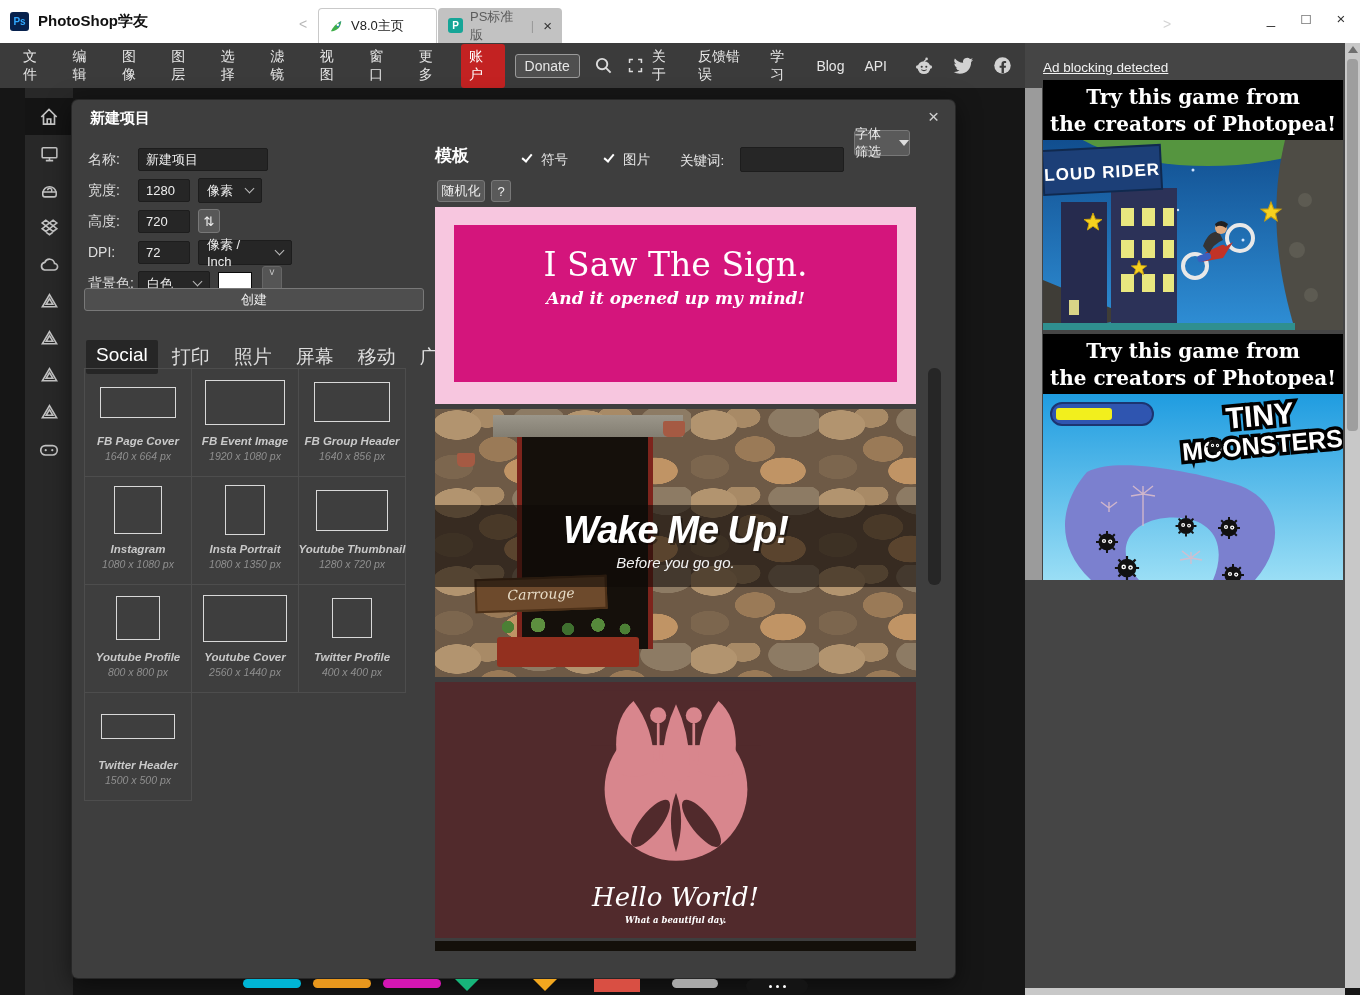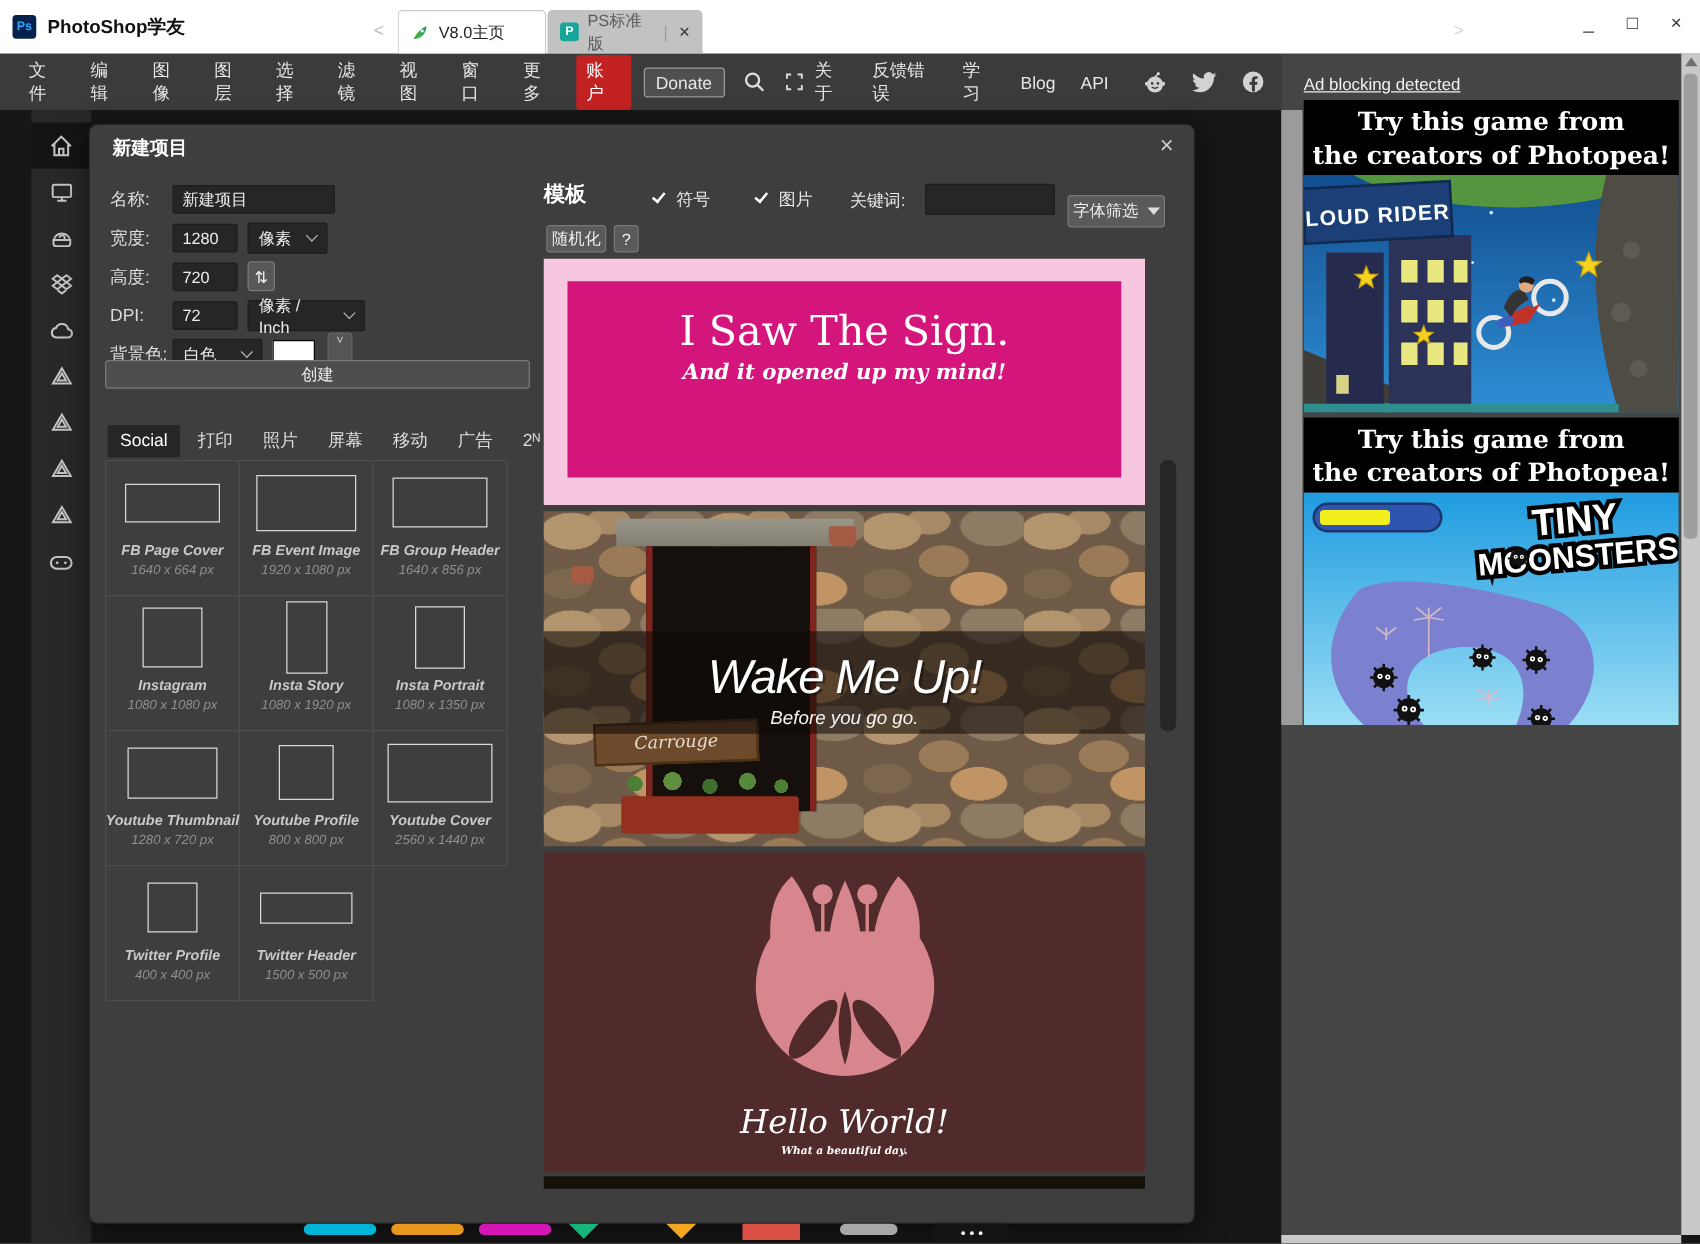--- a/index.html
+++ b/index.html
@@ -51,21 +51,21 @@
   .select { background:#262626; border:1px solid #1d1d1d; border-radius:2px; color:#eee; font-size:13px;
             display:flex; align-items:center; padding:0 8px; gap:8px; justify-content:space-between; }
   .chev { width:7px; height:7px; border-right:1.6px solid #bbb; border-bottom:1.6px solid #bbb;
           transform:rotate(45deg); margin-top:-4px; flex:none; }
   .mini-btn { background:#555; border:1px solid #666; border-radius:3px; color:#ccc;
               display:flex; justify-content:center; font-size:10px; }
   .btn { background:#4e4e4e; border:1px solid #787878; border-radius:3px; color:#eee; font-size:13px;
          display:flex; align-items:center; justify-content:center; }
   .swatch { background:#fff; border:1px solid #0a0a0a; }
 
-  .cat-tabs { left:14px; top:240px; display:flex; gap:4px; font-size:14px; }
+  .cat-tabs { left:14px; top:240px; display:flex; gap:4px; font-size:19px; }
   .cat-tab { padding:4px 10px; color:#ddd; border-radius:2px; }
   .cat-tab.active { background:#262626; color:#fff; }
 
   .grid { left:12px; top:268px; width:322px; border-top:1px solid #4d4d4d; border-left:1px solid #4d4d4d;
           display:grid; grid-template-columns:repeat(3,107px);font-style:italic; }
   .cell { height:108px; border-right:1px solid #4d4d4d; border-bottom:1px solid #4d4d4d;
           display:flex; flex-direction:column; align-items:center; justify-content:flex-start; }
   .cell.empty { border:none; }
   .thumb-box { height:66px; display:flex; align-items:center; justify-content:center; }
   .thumb { border:1.5px solid #d8d8d8; }
@@ -107,21 +107,21 @@
           color:#e8ddc8; font-family:"DejaVu Serif",serif; font-style:italic; font-size:14px; }
   .greens { left:58px; top:206px; width:150px; height:26px;
     background:radial-gradient(circle 10px at 15px 12px,#4c7f35 60%,rgba(0,0,0,0) 62%),
                radial-gradient(circle 12px at 45px 10px,#5d8f3f 60%,rgba(0,0,0,0) 62%),
                radial-gradient(circle 10px at 75px 14px,#3f6f2f 60%,rgba(0,0,0,0) 62%),
                radial-gradient(circle 11px at 105px 10px,#56893b 60%,rgba(0,0,0,0) 62%),
                radial-gradient(circle 9px at 132px 14px,#4c7f35 60%,rgba(0,0,0,0) 62%); }
   .planter { left:62px; top:228px; width:142px; height:30px; background:#93301f; border-radius:3px; }
   .pot { background:#a55a43; border-radius:2px 2px 5px 5px; }
   .band { left:0; top:96px; width:481px; height:82px; background:rgba(16,11,7,.58); text-align:center; color:#fff; }
-  .band-title { margin-top:16px; font-size:38px; font-weight:normal; font-style:italic; letter-spacing:-1px;
+  .band-title { margin-top:4px; font-size:38px; font-weight:bold; font-style:italic; letter-spacing:-1px;
                 text-shadow:2px 2px 0 rgba(0,0,0,.4); }
   .band-sub { margin-top:2px; font-size:15px; font-style:italic; color:#f2f2f2; }
 
   
   .pv3 { top:582px; height:256px; background:#512a2c; text-align:center; color:#fff; }
   .pv3-title { margin-top:8px; font-family:"DejaVu Serif",serif; font-style:italic; font-size:26px; font-weight:300; }
   .pv3-sub { margin-top:3px; font-family:"DejaVu Serif",serif; font-style:italic; font-weight:bold; font-size:8.5px; }
   .pv4 { top:841px; height:10px; background:#14100a; }
 
   
@@ -369,27 +369,20 @@
       </div>
       <div class="cell">
         <span class="thumb-box">
             <span class="thumb" style="width:48px;height:48px"></span>
           </span>
         <span class="t-name">Instagram</span>
         <span class="t-size">1080 x 1080 px</span>
       </div>
       <div class="cell">
         <span class="thumb-box">
-            <span class="thumb" style="width:33px;height:58px"></span>
-          </span>
-        <span class="t-name">Insta Story</span>
-        <span class="t-size">1080 x 1920 px</span>
-      </div>
-      <div class="cell">
-        <span class="thumb-box">
             <span class="thumb" style="width:40px;height:50px"></span>
           </span>
         <span class="t-name">Insta Portrait</span>
         <span class="t-size">1080 x 1350 px</span>
       </div>
       <div class="cell">
         <span class="thumb-box">
             <span class="thumb" style="width:72px;height:41px"></span>
           </span>
         <span class="t-name">Youtube Thumbnail</span>
@@ -427,21 +420,21 @@
     </div>
 
     
     <div class="abs panel-title">模板</div>
     <span class="abs cbx" style="left:448px;top:51px"></span>
     <span class="abs cb-label" style="left:469px;top:51px">符号</span>
     <span class="abs cbx" style="left:530px;top:51px"></span>
     <span class="abs cb-label" style="left:551px;top:51px">图片</span>
     <span class="abs cb-label" style="left:608px;top:52px">关键词:</span>
     <input class="abs inp" style="left: 668px; top: 47px; width: 104px; height: 25px;">
-    <div class="abs btn" style="left:782px;top:56px;width:78px;height:26px;gap:7px;background:#5a5a5a">
+    <div class="abs btn" style="left:782px;top:30px;width:56px;height:26px;gap:7px;background:#5a5a5a">
       <span>字体筛选</span>
       <span class="tri-down"></span>
     </div>
     <div class="abs btn" style="left:365px;top:80px;width:48px;height:22px;background:#5a5a5a">随机化</div>
     <div class="abs btn" style="left:419px;top:80px;width:20px;height:22px;background:#5a5a5a">?</div>
 
     
     <div class="abs preview pv1">
       <div class="abs pv1-inner">
         <div class="pv1-title">I Saw The Sign.</div>

